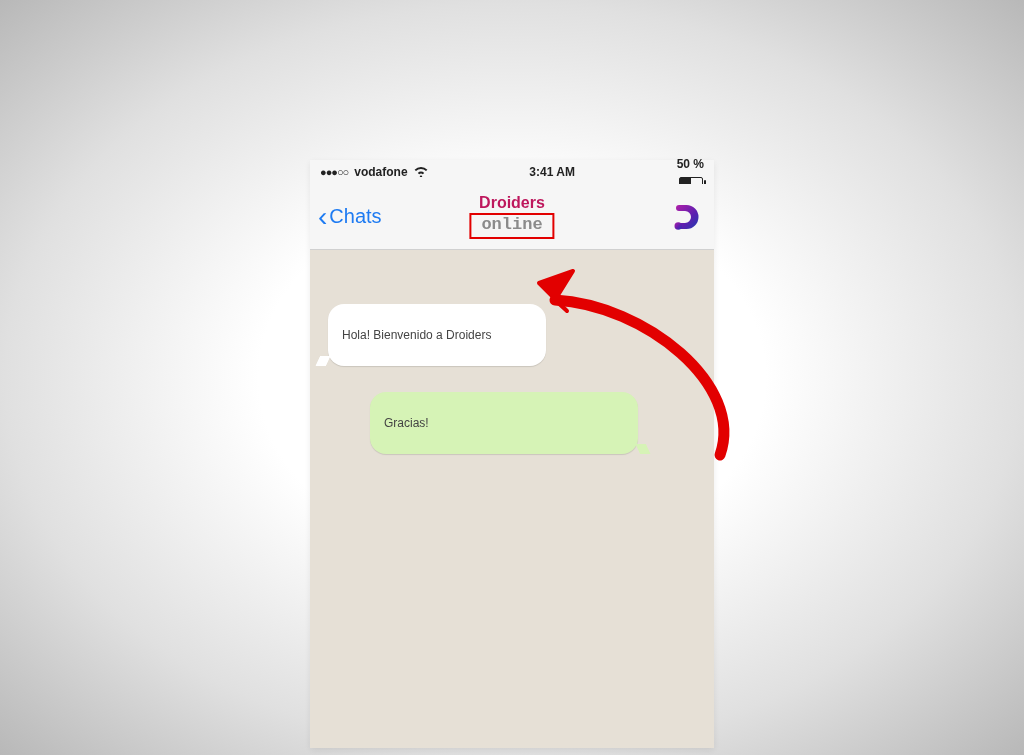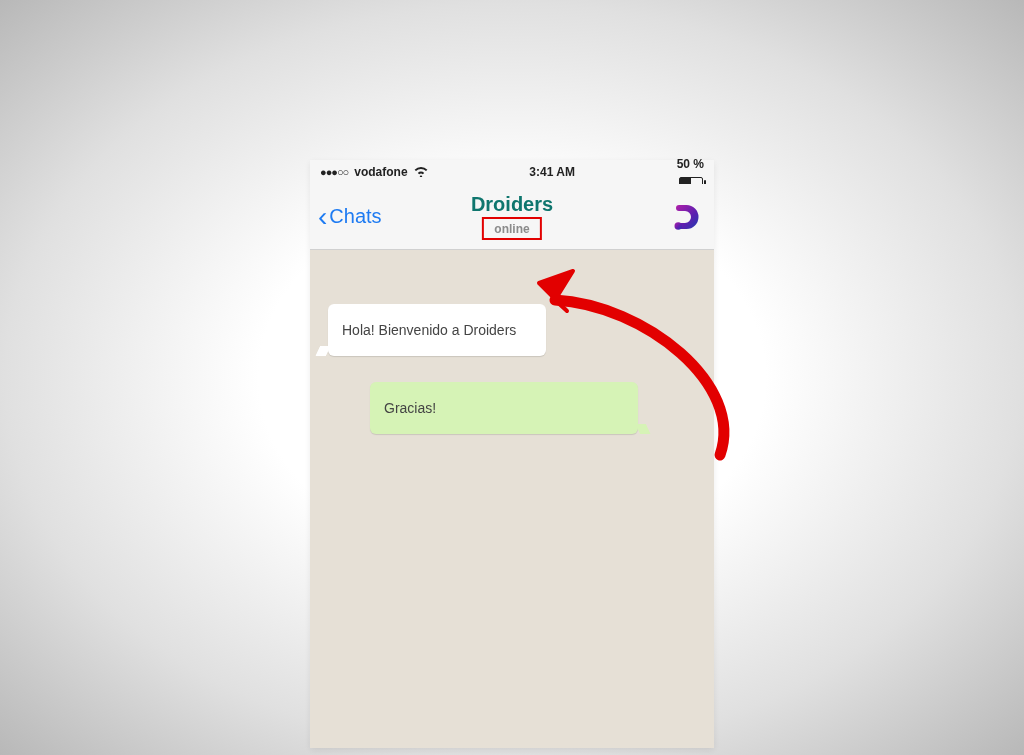--- a/index.html
+++ b/index.html
@@ -63,44 +63,44 @@
     .back-btn {
       display: flex; align-items: center;
       color: #1e7bf2; font-size: 20px; font-weight: 500;
       gap: 2px;
     }
     .back-chevron { font-size: 28px; line-height: 1; font-weight: 400; }
     .header-center {
       position: absolute; left: 50%; transform: translateX(-50%);
       text-align: center; line-height: 1.1;
     }
-    .contact-name { font-size: 20px; font-weight: 700; color: #0f766e; }
+    .contact-name { font-size: 16px; font-weight: 700; color: #be185d; }
     .online-wrap {
       display: inline-block;
       border: 2.5px solid #e20000;
       padding: 0px 10px 2px 10px;
       margin-top: 2px;
     }
-    .online-status { font-size: 12px; font-weight: 700; color: #8b8b8b; }
+    .online-status { font-size: 17px; font-weight: 700; color: #8b8b8b; font-family: Liberation Mono, monospace; }
     .avatar {
       margin-left: auto;
       width: 42px; height: 42px;
       display: flex; align-items: center; justify-content: center;
     }
     .avatar svg { width: 36px; height: 36px; }
     
     .chat-body {
       height: 498px;
       background: #e6e0d6;
       position: relative;
       padding: 54px 0 0 0;
     }
     .bubble {
-      font-size: 14px; color: #444;
-      padding: 18px 14px; border-radius: 6px;
+      font-size: 12px; color: #444;
+      padding: 24px 14px; border-radius: 16px;
       position: relative; margin-bottom: 26px;
       box-shadow: 0 1px 1px rgba(0,0,0,0.12);
     }
     .bubble-in {
       background: #fff;
       margin-left: 18px; margin-right: 150px;
       width: 218px;
     }
     .bubble-in::before {
       content: '';

